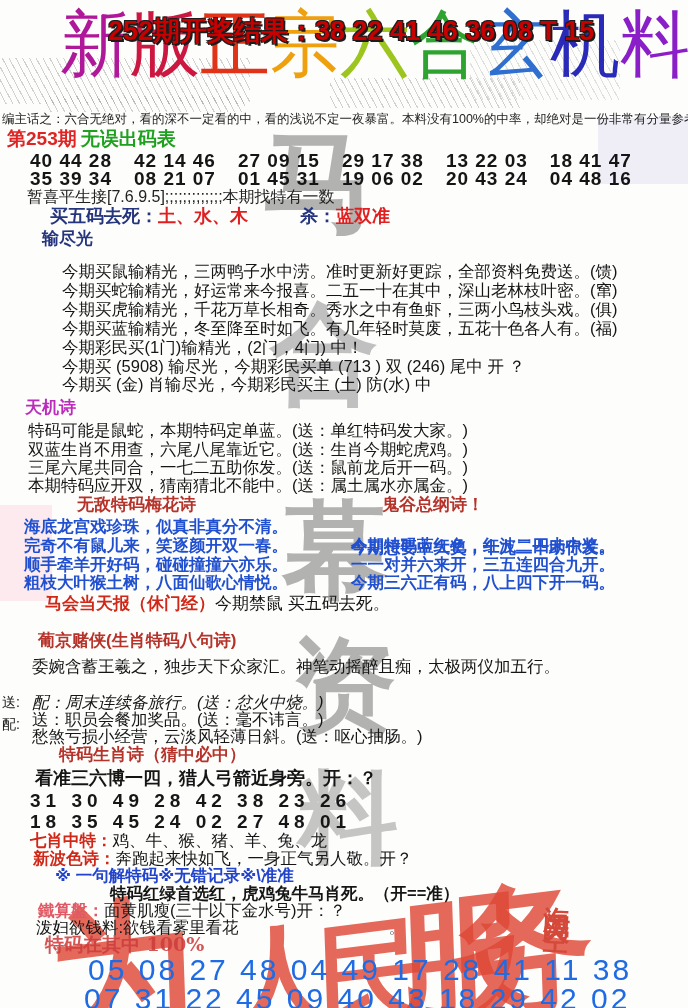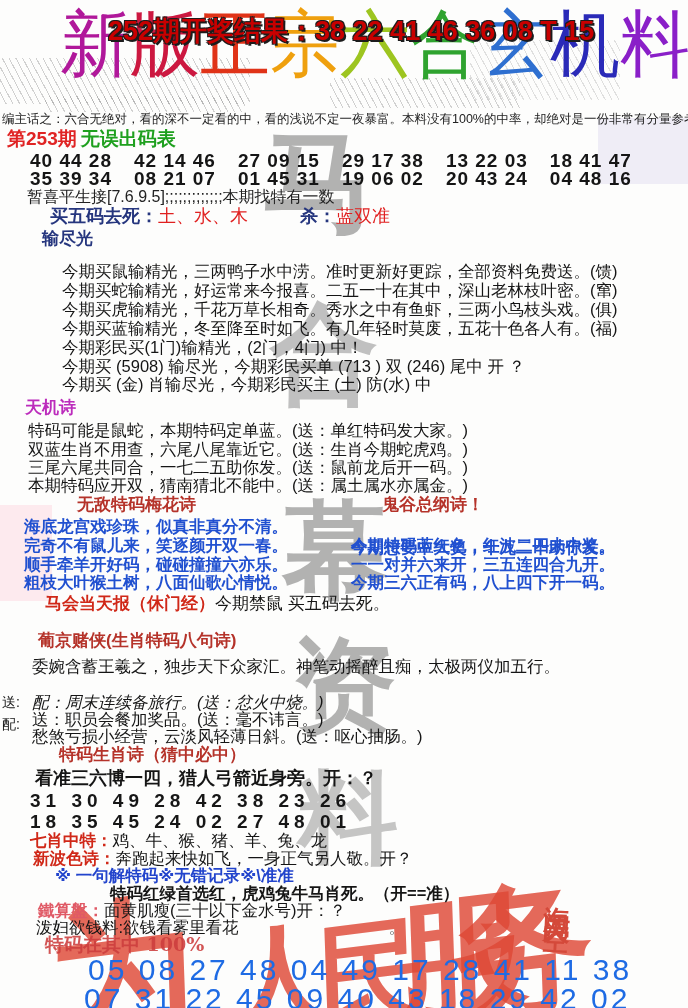--- a/index.html
+++ b/index.html
@@ -27,21 +27,21 @@
     font-size:27px; font-weight:bold; color:#d4493a; letter-spacing:6px;
     font-family:"DejaVu Serif","Liberation Serif",serif; transform:rotate(3deg);}
   
   .note{font-size:12.5px; color:#222; z-index:2;}
   .sec-issue{font-size:19px; font-weight:bold; color:#e02424;}
   .sec-title{font-size:19px; font-weight:bold; color:#1fa01f; margin-left:4px;}
   .codes{font-size:19px; font-weight:bold; letter-spacing:1px; color:#151515; z-index:2;}
   .codes .grp{margin-right:22px;} .codes .grp:last-child{margin-right:0;}
   .hint{font-size:16px; color:#222; z-index:2;}
   .lbl-navy{color:#26367e; font-weight:bold;}
-  .val-red{color:#e02020; font-weight:normal;}
+  .val-red{color:#e02020; font-weight:bold;}
   .h-navy{font-size:17px; font-weight:bold; color:#26367e;}
   .body-line{font-size:16.5px; color:#151515; z-index:2;}
   .h-magenta{font-size:17px; font-weight:bold; color:#bc2cbc;}
   .h-brick{font-size:17px; font-weight:bold; color:#b5332a;}
   .blue-line{font-size:16.5px; font-weight:bold; color:#2050d0; z-index:2;}
   .lbl-red{color:#d02818; font-weight:bold;}
   .lbl-pink{color:#e05a66; font-weight:bold;}
   .blue-note{font-size:16.5px; font-weight:bold; color:#2244cc; z-index:2;}
   .sx-nums{font-size:19px; font-weight:bold; letter-spacing:5px; color:#161616; z-index:2;}
   .inside{font-size:19px; font-weight:bold; color:rgba(204,60,60,.88); z-index:2;

